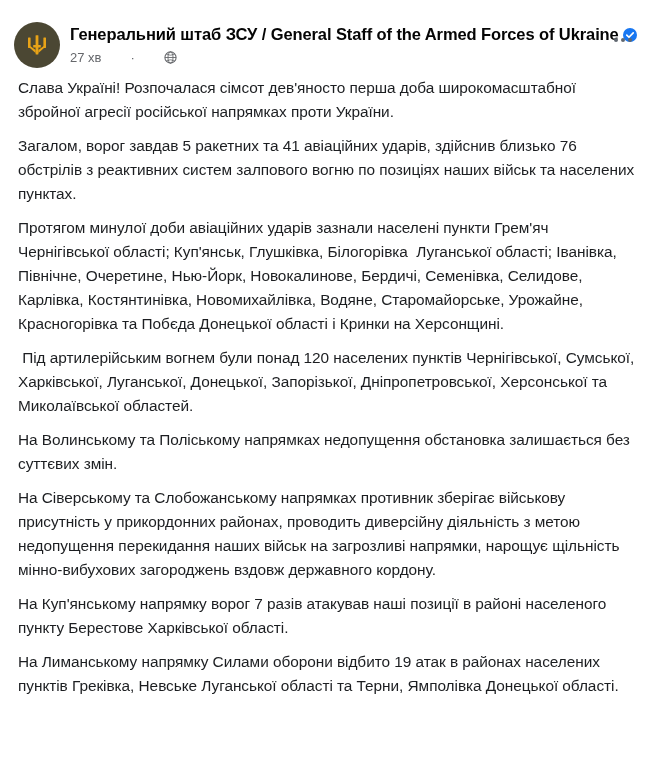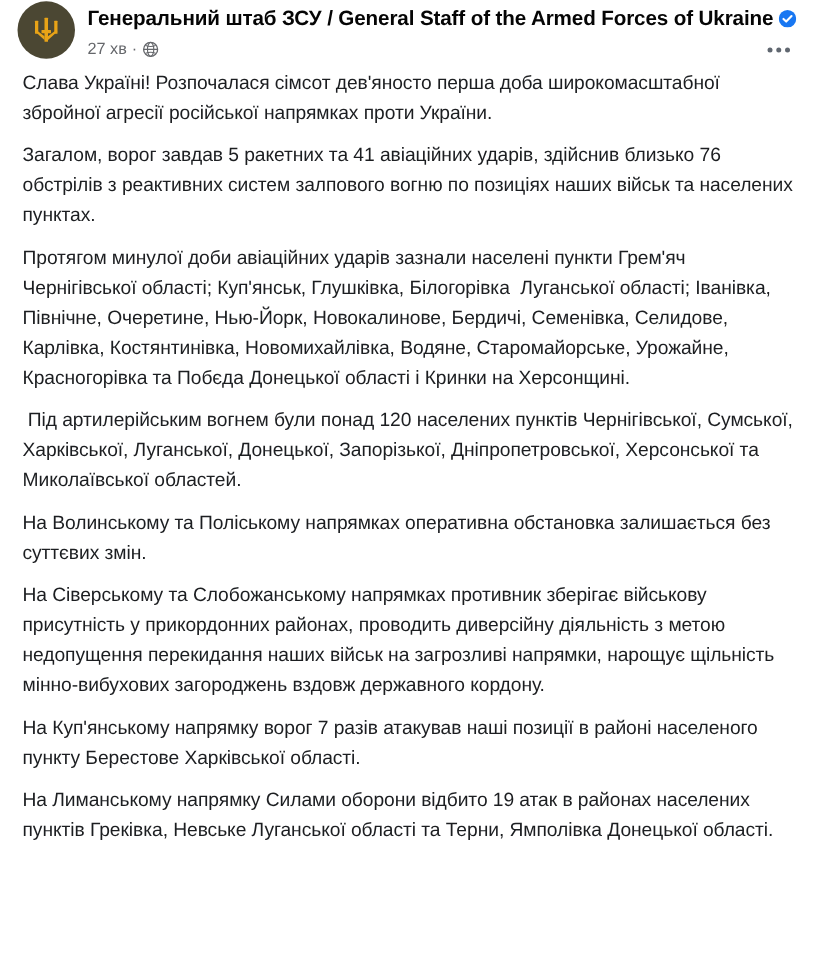--- a/index.html
+++ b/index.html
@@ -23,22 +23,22 @@
     height: 768px;
     background: #ffffff;
     position: relative;
     box-sizing: border-box;
     overflow: hidden;
   }
 
   
   .post-header {
     display: flex;
-    align-items: flex-end;
-    padding: 0 14px 0 14px;
+    align-items: center;
+    padding: 21px 14px 0 14px;
     box-sizing: border-box;
     position: relative;
   }
 
   .avatar {
     width: 46px;
     height: 46px;
     min-width: 46px;
     border-radius: 50%;
     background: #4b4733;
@@ -78,20 +78,21 @@
     margin-left: 4px;
   }
 
   .meta-row {
     display: flex;
     align-items: center;
     margin-top: 5px;
     font-size: 13px;
     color: #65676b;
     line-height: 16px;
+    gap: 25px;
   }
 
   .meta-time {
     font-size: 13px;
     color: #65676b;
   }
 
   .meta-sep {
     margin: 0 4px;
     color: #65676b;
@@ -201,19 +202,19 @@
       <span class="dot"></span>
     </button>
 
   </div>
 
   <div class="post-body">
     <p>Слава Україні! Розпочалася сімсот дев'яносто перша доба широкомасштабної збройної агресії російської напрямках проти України.</p>
     <p>Загалом, ворог завдав 5 ракетних та 41 авіаційних ударів, здійснив близько 76 обстрілів з реактивних систем залпового вогню по позиціях наших військ та населених пунктах.</p>
     <p>Протягом минулої доби авіаційних ударів зазнали населені пункти Грем'яч Чернігівської області; Куп'янськ, Глушківка, Білогорівка  Луганської області; Іванівка, Північне, Очеретине, Нью-Йорк, Новокалинове, Бердичі, Семенівка, Селидове, Карлівка, Костянтинівка, Новомихайлівка, Водяне, Старомайорське, Урожайне, Красногорівка та Побєда Донецької області і Кринки на Херсонщині.</p>
     <p> Під артилерійським вогнем були понад 120 населених пунктів Чернігівської, Сумської, Харківської, Луганської, Донецької, Запорізької, Дніпропетровської, Херсонської та Миколаївської областей.</p>
-    <p>На Волинському та Поліському напрямках оперативна обстановка залишається без суттєвих змін.</p>
+    <p>На Волинському та Поліському напрямках недопущення обстановка залишається без суттєвих змін.</p>
     <p>На Сіверському та Слобожанському напрямках противник зберігає військову присутність у прикордонних районах, проводить диверсійну діяльність з метою недопущення перекидання наших військ на загрозливі напрямки, нарощує щільність мінно-вибухових загороджень вздовж державного кордону.</p>
     <p>На Куп'янському напрямку ворог 7 разів атакував наші позиції в районі населеного пункту Берестове Харківської області.</p>
     <p>На Лиманському напрямку Силами оборони відбито 19 атак в районах населених пунктів Греківка, Невське Луганської області та Терни, Ямполівка Донецької області.</p>
   </div>
 
 </div>
 
 </body></html>

